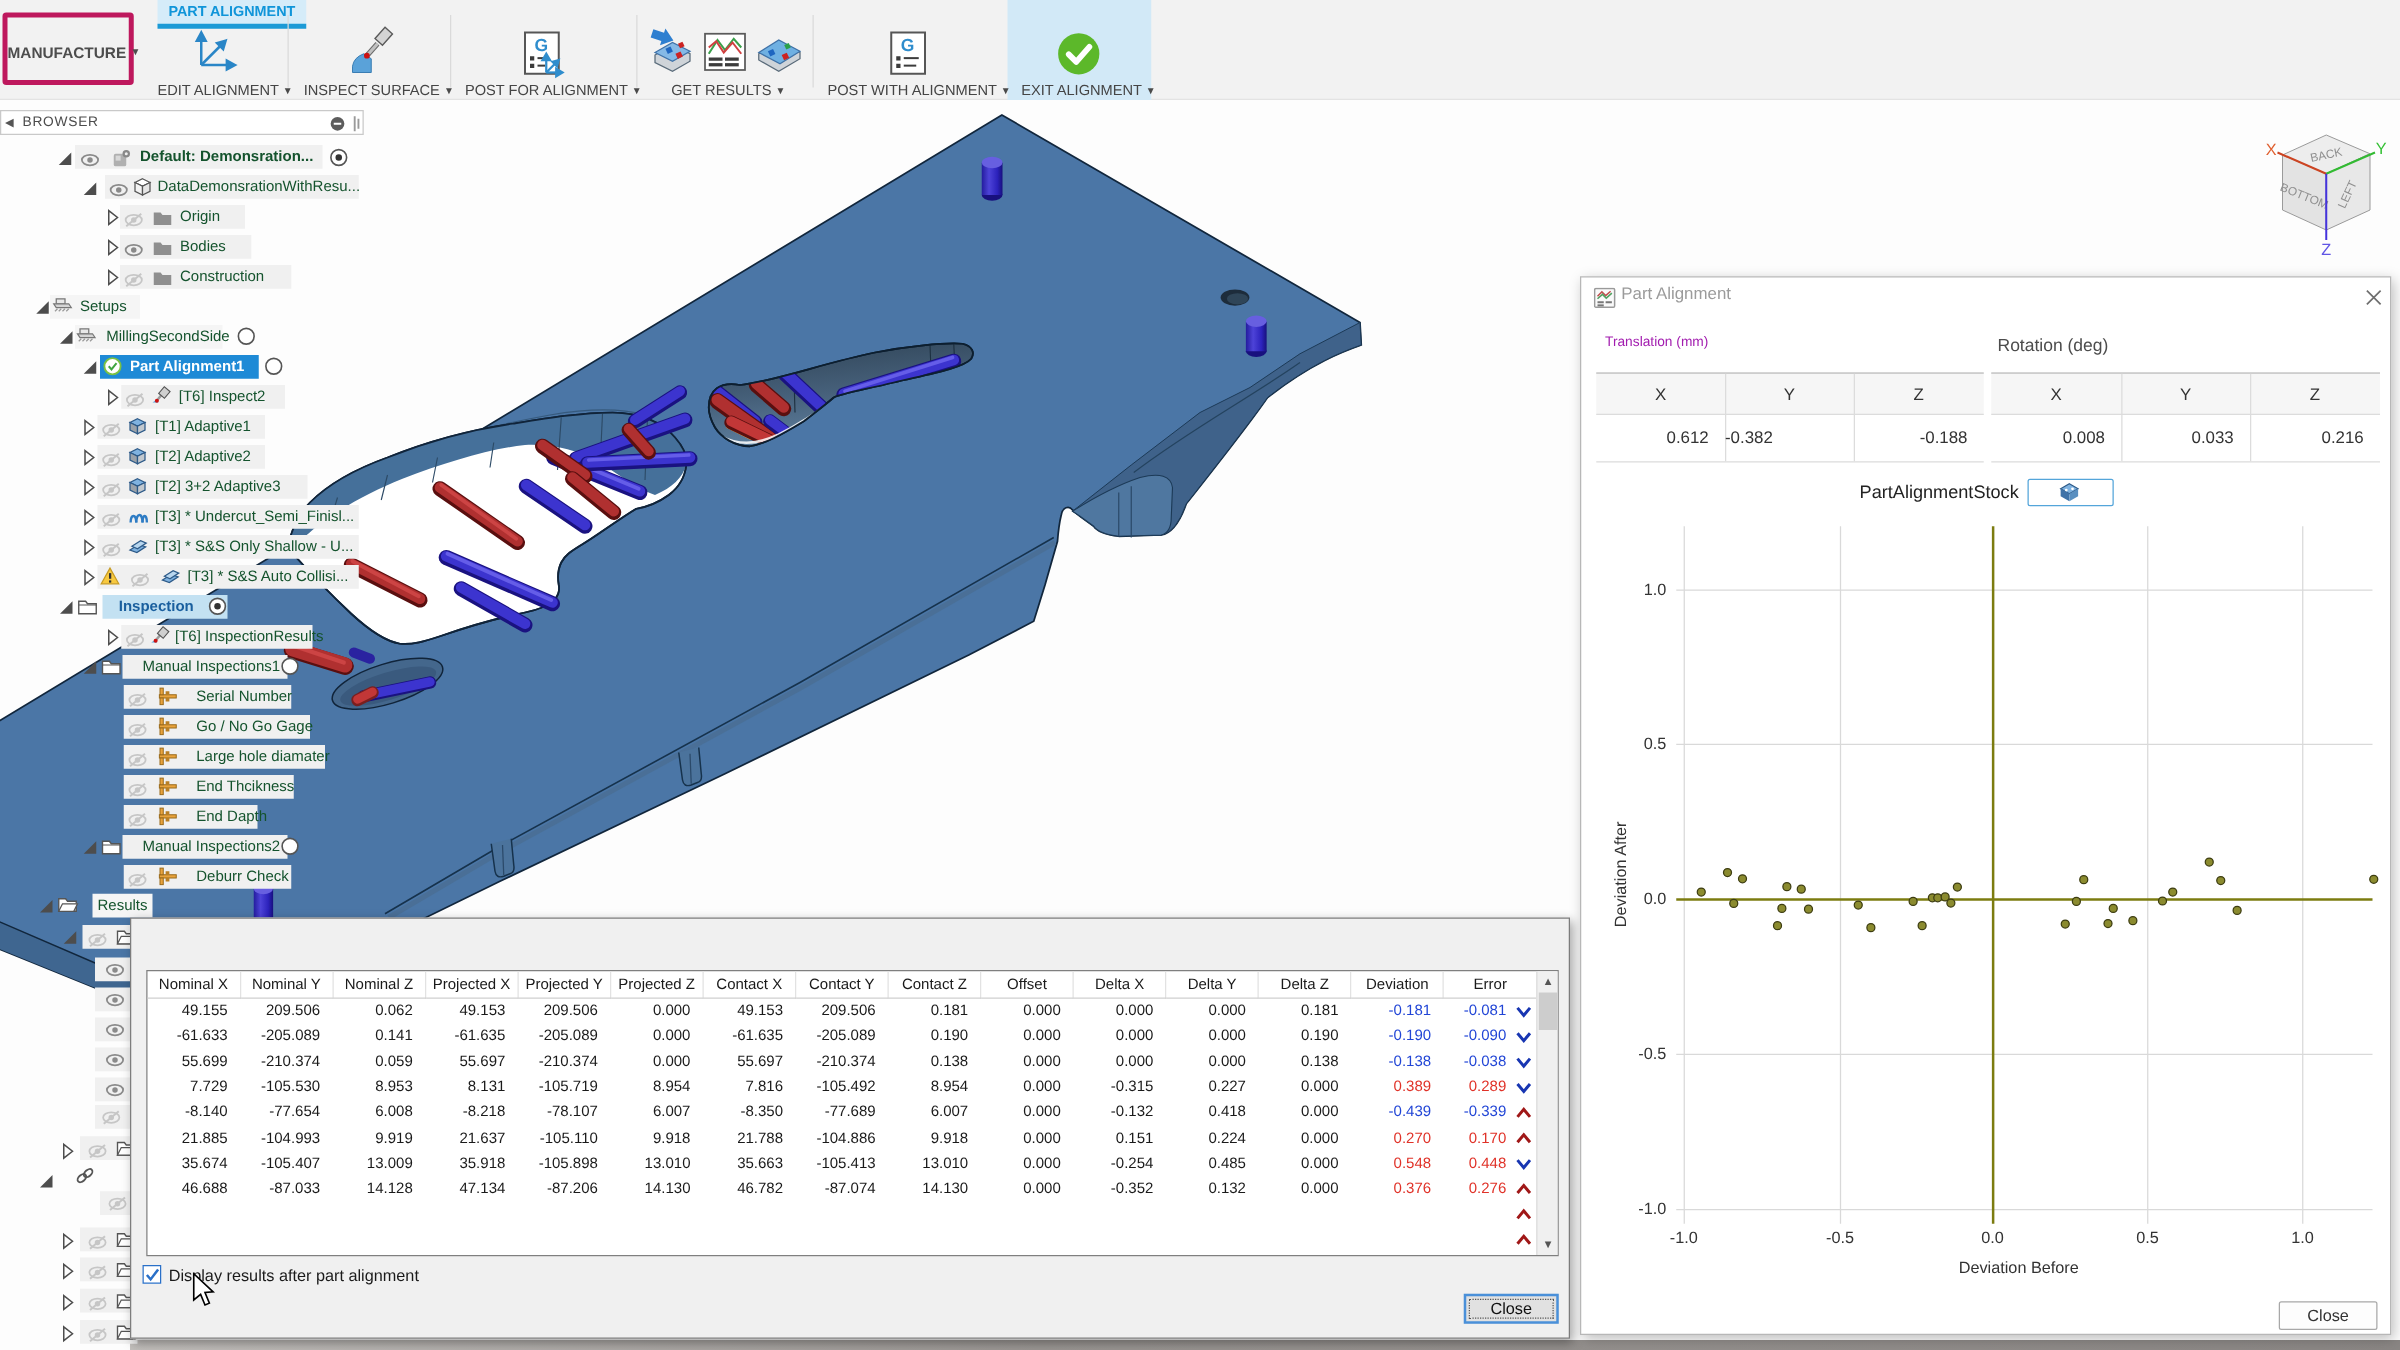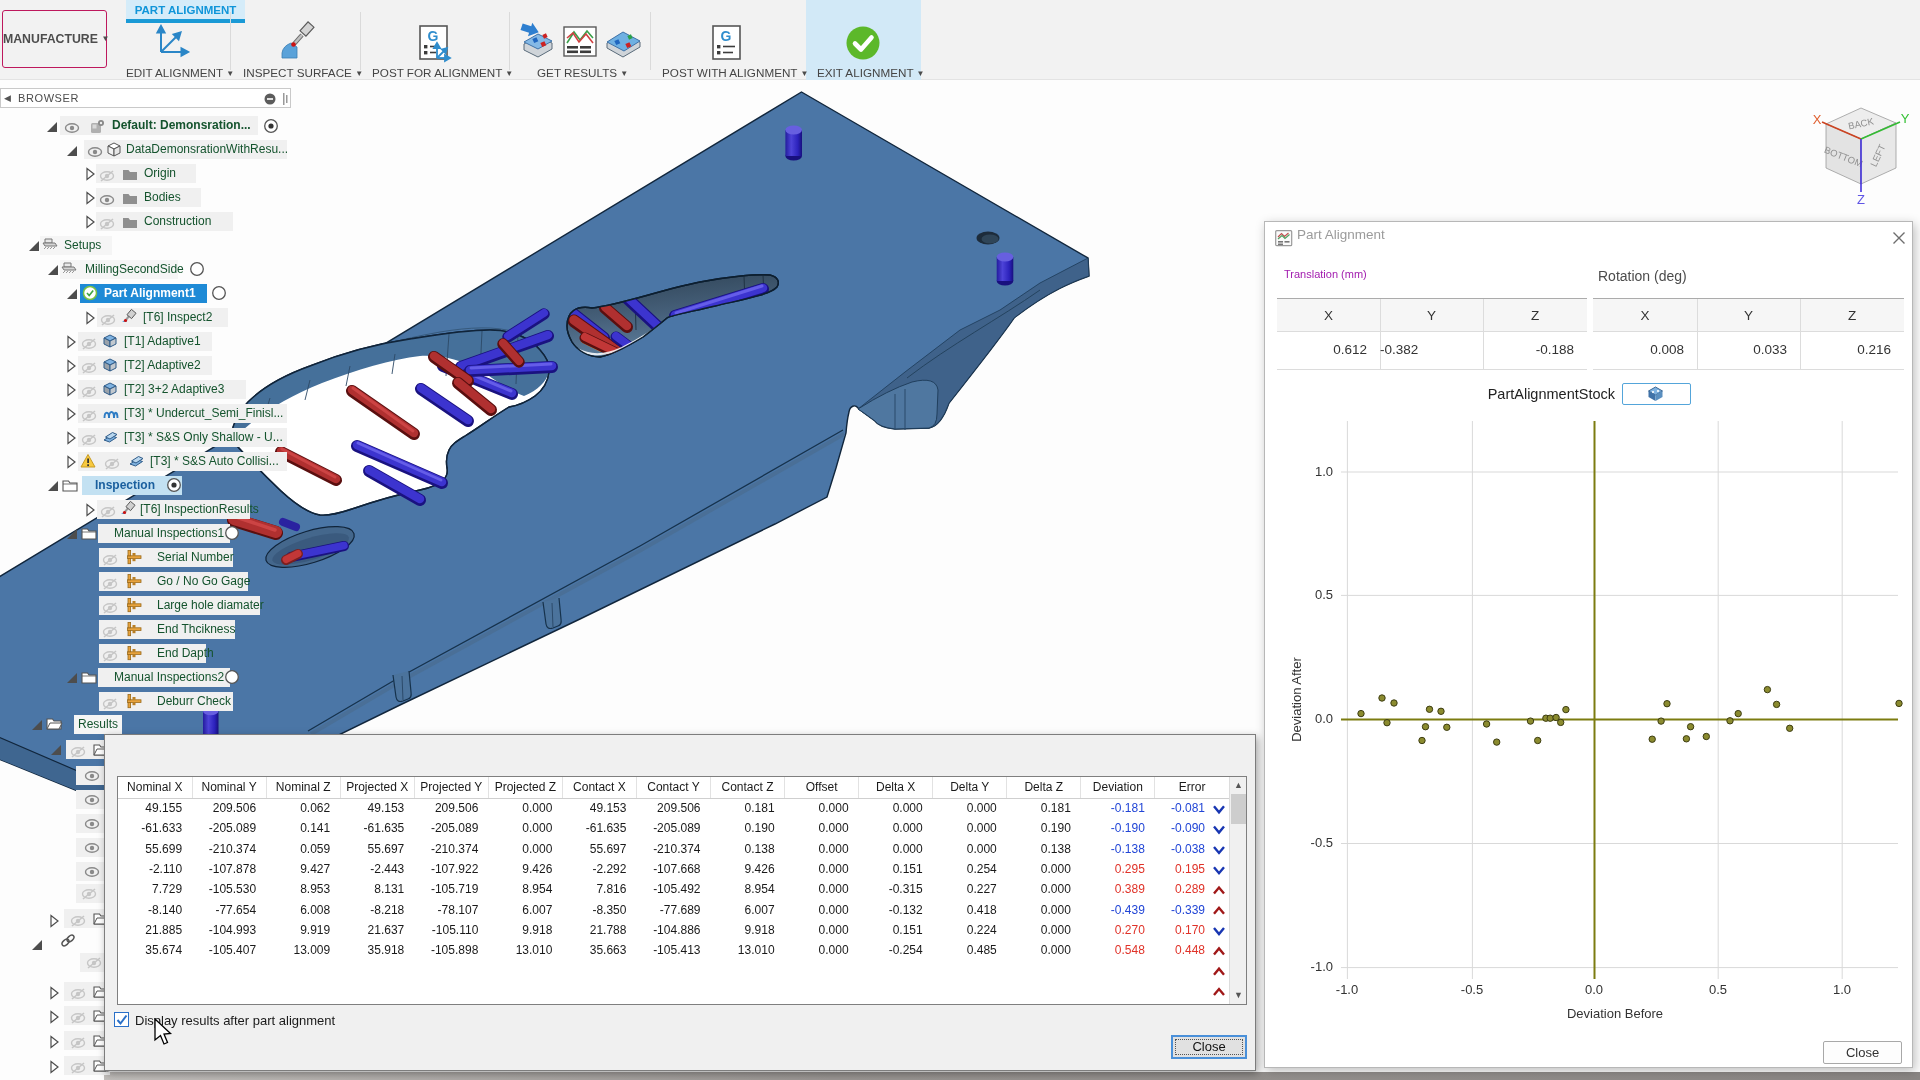--- a/index.html
+++ b/index.html
@@ -1,20 +1,20 @@
 <!DOCTYPE html>
 <html><head>
 <meta charset="utf-8">
 <style>
 *{margin:0;padding:0;box-sizing:border-box}
 html,body{width:1920px;height:1080px;overflow:hidden;font-family:"Liberation Sans",sans-serif;background:#fff}
 #app{position:absolute;left:0;top:0;width:1920px;height:1080px}
 
 #toolbar{position:absolute;left:0;top:0;width:1920px;height:80px;background:#f2f2f2;border-bottom:1px solid #e3e3e3}
-#manu{position:absolute;left:2px;top:10px;width:105px;height:58px;border:1px solid #be185d;border-radius:3px;font-size:12.3px;font-weight:bold;color:#4d4d4d;text-align:center;line-height:56px;white-space:nowrap}
+#manu{position:absolute;left:2px;top:10px;width:105px;height:58px;border:4px solid #be185d;border-radius:3px;font-size:12.3px;font-weight:bold;color:#4d4d4d;text-align:center;line-height:56px;white-space:nowrap}
 #tab{position:absolute;left:126px;top:0;width:119px;height:20px;background:#d5ecf9;color:#1095d9;font-size:11.5px;font-weight:bold;text-align:center;line-height:21px}
 #tabline{position:absolute;left:126px;top:19px;width:119px;height:4px;background:#1b9ad6}
 .tsep{position:absolute;top:12px;width:1px;height:58px;background:#dadada}
 .tlabel{position:absolute;top:66px;font-size:11.7px;color:#454545;white-space:nowrap;text-align:center}
 .tlabel .dn{font-size:8px;position:relative;top:-1px;color:#4a4a4a}
 #exitbox{position:absolute;left:806px;top:0;width:115px;height:80px;background:#d2e9f7}
 
 #bheader{position:absolute;left:0;top:88px;width:291px;height:20px;background:#fff;border:1px solid #c9c9c9;font-size:11px;color:#4c4c4c;letter-spacing:.6px}
 .pill{position:absolute;background:#f0f0f0;height:19px}
 .tx{position:absolute;font-size:12px;color:#14532d;white-space:nowrap;height:16px}
@@ -730,37 +730,20 @@
               <td>-210.374</td>
               <td>0.138</td>
               <td>0.000</td>
               <td>0.000</td>
               <td>0.000</td>
               <td>0.138</td>
               <td class="bl">-0.138</td>
               <td class="bl er">-0.038</td>
             </tr>
       <tr>
-              <td>-2.110</td>
-              <td>-107.878</td>
-              <td>9.427</td>
-              <td>-2.443</td>
-              <td>-107.922</td>
-              <td>9.426</td>
-              <td>-2.292</td>
-              <td>-107.668</td>
-              <td>9.426</td>
-              <td>0.000</td>
-              <td>0.151</td>
-              <td>0.254</td>
-              <td>0.000</td>
-              <td class="rd">0.295</td>
-              <td class="rd er">0.195</td>
-            </tr>
-      <tr>
               <td>7.729</td>
               <td>-105.530</td>
               <td>8.953</td>
               <td>8.131</td>
               <td>-105.719</td>
               <td>8.954</td>
               <td>7.816</td>
               <td>-105.492</td>
               <td>8.954</td>
               <td>0.000</td>
@@ -813,20 +796,37 @@
               <td>13.010</td>
               <td>35.663</td>
               <td>-105.413</td>
               <td>13.010</td>
               <td>0.000</td>
               <td>-0.254</td>
               <td>0.485</td>
               <td>0.000</td>
               <td class="rd">0.548</td>
               <td class="rd er">0.448</td>
+            </tr>
+      <tr>
+              <td>46.688</td>
+              <td>-87.033</td>
+              <td>14.128</td>
+              <td>47.134</td>
+              <td>-87.206</td>
+              <td>14.130</td>
+              <td>46.782</td>
+              <td>-87.074</td>
+              <td>14.130</td>
+              <td>0.000</td>
+              <td>-0.352</td>
+              <td>0.132</td>
+              <td>0.000</td>
+              <td class="rd">0.376</td>
+              <td class="rd er">0.276</td>
             </tr>
     </tbody>
         </table>
     <svg style="position:absolute;left:1093px;top:23px" width="16" height="206" viewBox="0 0 16 206">
       <g fill="none" stroke-width="2.4">
             <path d="M3 6.3 L8 12.3 L13 6.3" stroke="#1836b2"></path>
             <path d="M3 26.6 L8 32.6 L13 26.6" stroke="#1836b2"></path>
             <path d="M3 46.9 L8 52.9 L13 46.9" stroke="#1836b2"></path>
             <path d="M3 67.2 L8 73.2 L13 67.2" stroke="#1836b2"></path>
             <path d="M3 93.5 L8 87.5 L13 93.5" stroke="#a01818"></path>

